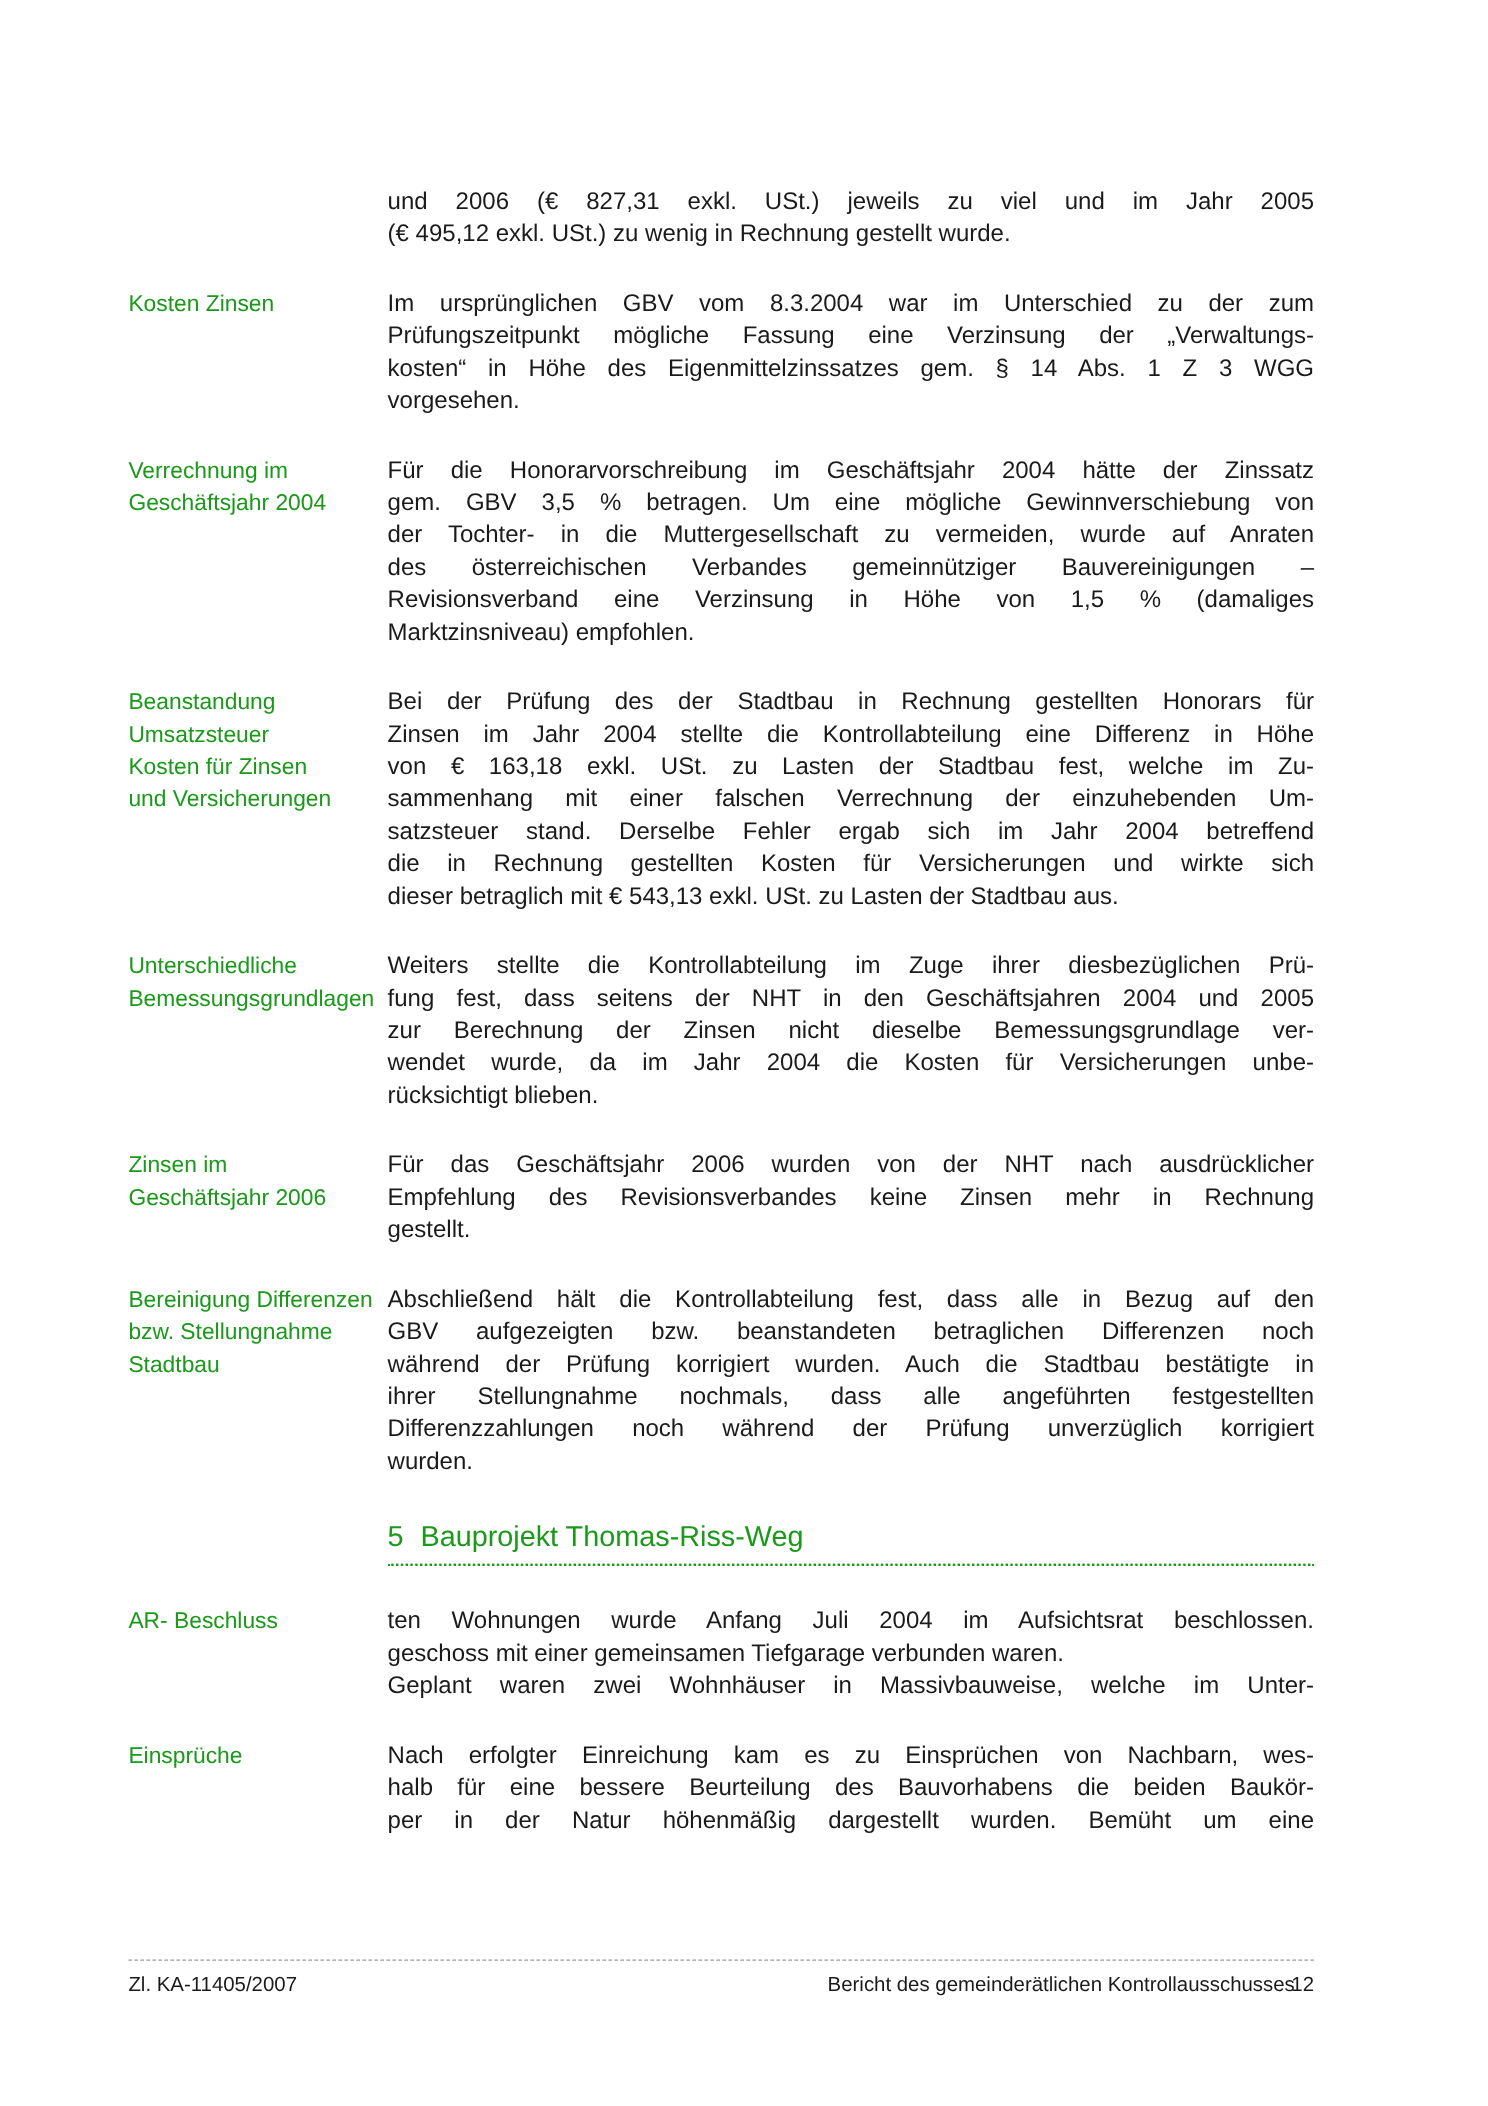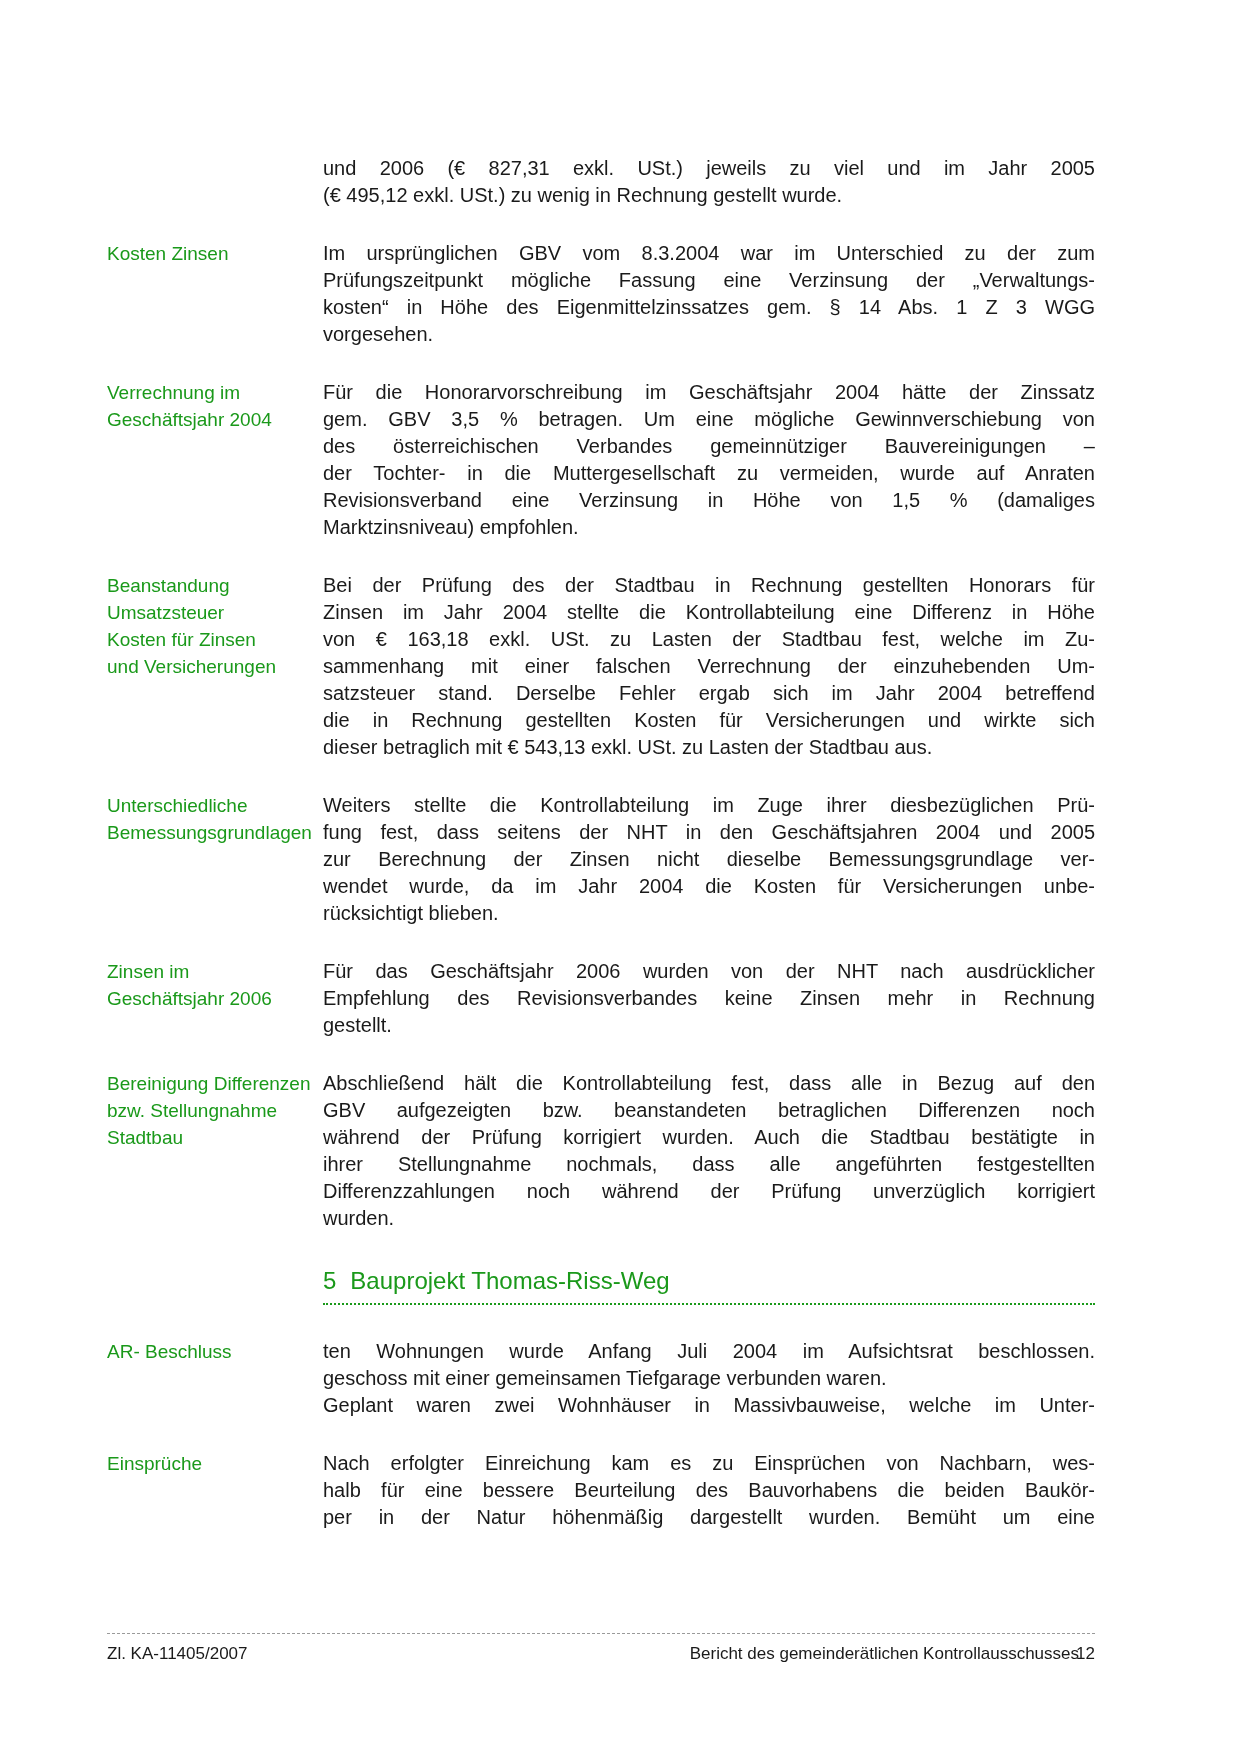--- a/index.html
+++ b/index.html
@@ -98,22 +98,22 @@
         </div>
       </div>
       <div class="section">
         <div class="label-col">
           <div class="label-line">Verrechnung im</div>
           <div class="label-line">Geschäftsjahr 2004</div>
         </div>
         <div class="body-col">
           <div class="body-line j">Für die Honorarvorschreibung im Geschäftsjahr 2004 hätte der Zinssatz</div>
           <div class="body-line j">gem. GBV 3,5 % betragen. Um eine mögliche Gewinnverschiebung von</div>
+          <div class="body-line j">der Tochter- in die Muttergesellschaft zu vermeiden, wurde auf Anraten</div>
           <div class="body-line j">des österreichischen Verbandes gemeinnütziger Bauvereinigungen –</div>
-          <div class="body-line j">der Tochter- in die Muttergesellschaft zu vermeiden, wurde auf Anraten</div>
           <div class="body-line j">Revisionsverband eine Verzinsung in Höhe von 1,5 % (damaliges</div>
           <div class="body-line">Marktzinsniveau) empfohlen.</div>
         </div>
       </div>
       <div class="section">
         <div class="label-col">
           <div class="label-line">Beanstandung</div>
           <div class="label-line">Umsatzsteuer</div>
           <div class="label-line">Kosten für Zinsen</div>
           <div class="label-line">und Versicherungen</div>

